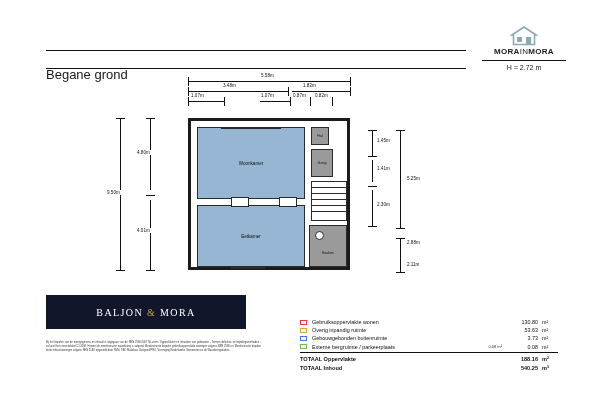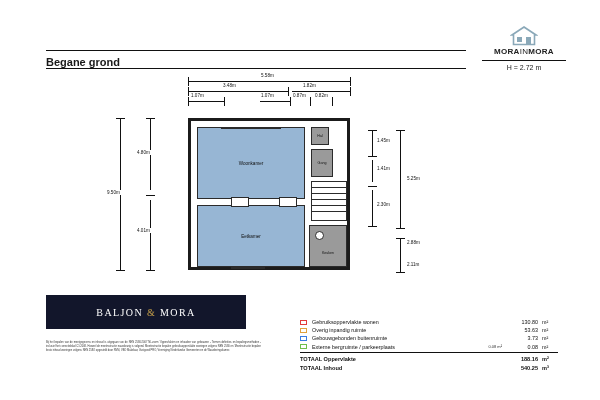--- a/index.html
+++ b/index.html
@@ -15,21 +15,21 @@
 
   
   .title{
     position:absolute;left:46px;top:30px;
     font-size:13.5px;font-weight:bold;letter-spacing:.2px;
   }
   .hdr-rule{
     position:absolute;left:46px;top:50px;width:420px;height:1px;background:#111;
   }
   .subtitle{
-    position:absolute;left:46px;top:56px;font-size:11px;font-weight:bold;
+    position:absolute;left:46px;top:67px;font-size:13px;font-weight:normal;
   }
   .sub-rule{
     position:absolute;left:46px;top:68px;width:420px;height:1px;background:#111;
   }
   .logo{
     position:absolute;right:34px;top:26px;width:84px;text-align:center;
   }
   .logo svg{display:block;margin:0 auto;}
   .logo-text{font-size:8px;font-weight:bold;letter-spacing:.3px;margin-top:1px;color:#222;}
   .logo-text .thin{font-weight:normal;}

